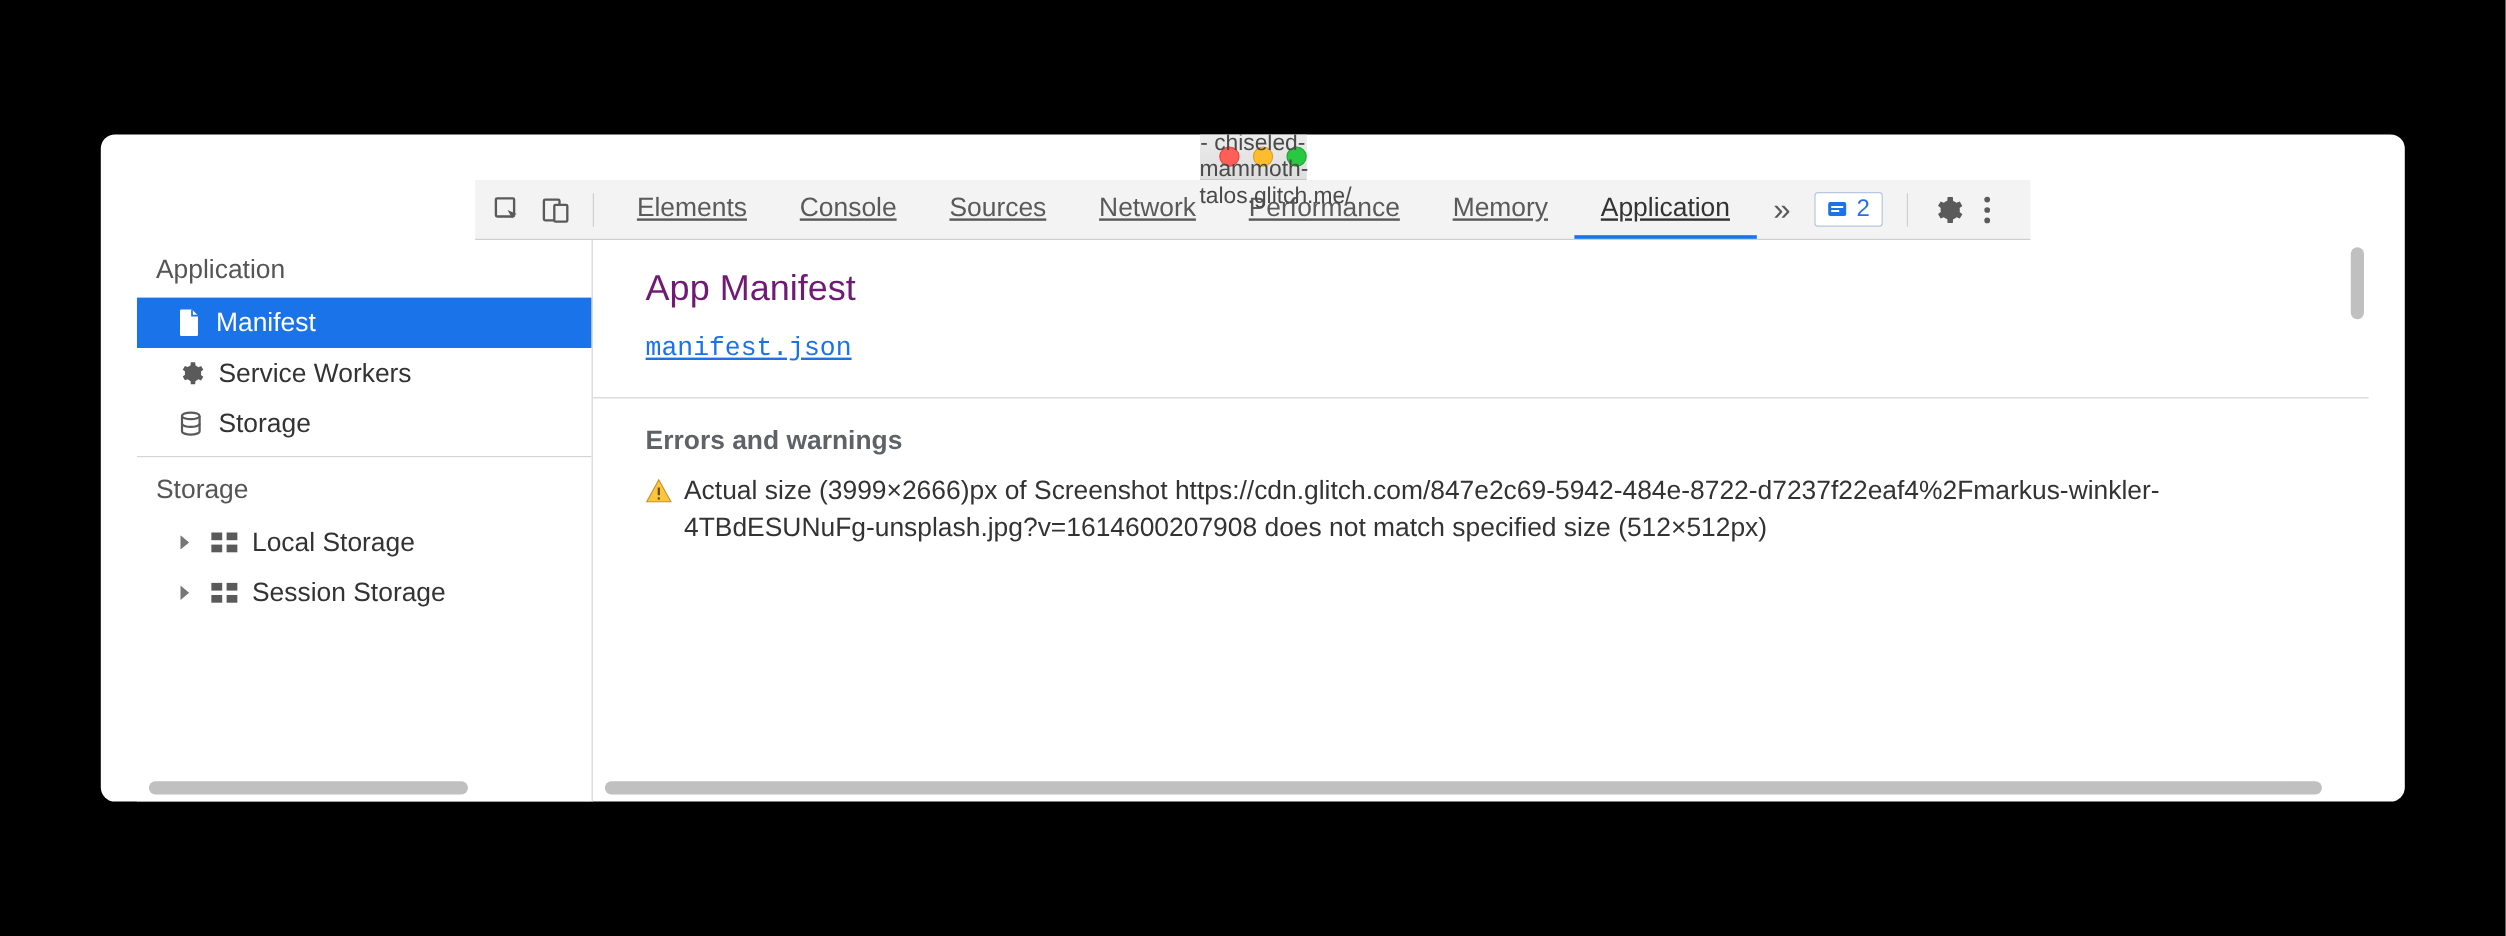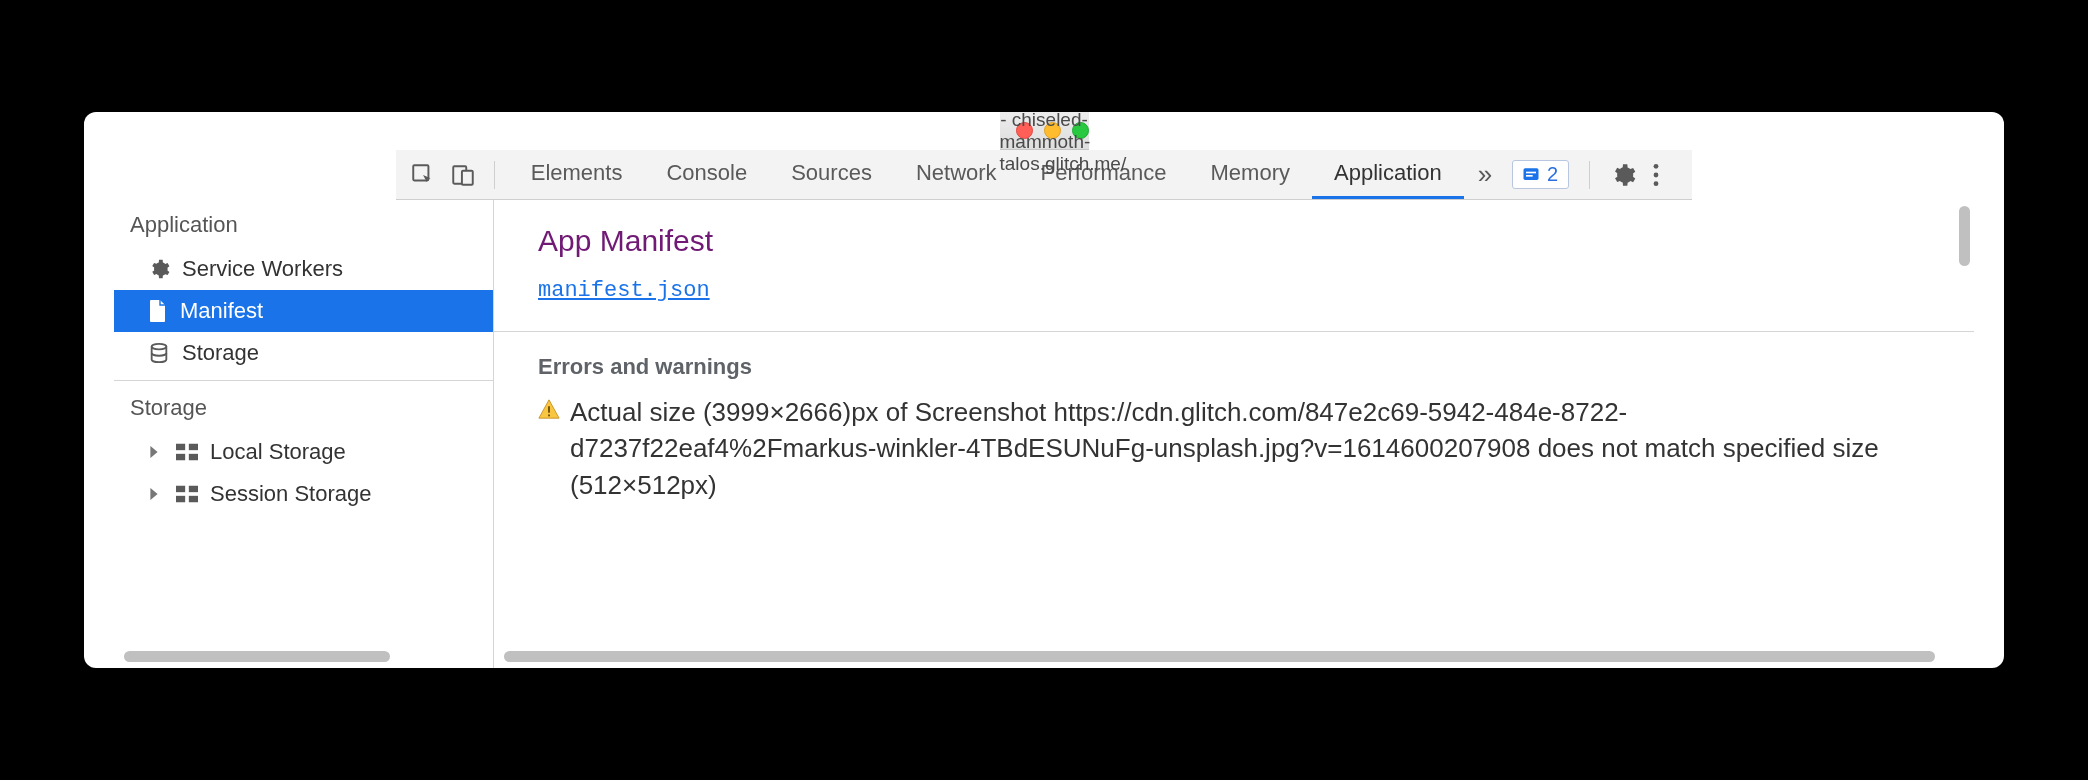--- a/index.html
+++ b/index.html
@@ -66,20 +66,21 @@
 }
 .divider-v { width: 1px; height: 28px; background: #cfcfcf; margin: 0 8px; }
 .tabs-strip { display: flex; align-items: stretch; height: 100%; gap: 0; }
 .tab {
   padding: 12px 22px;
   display: flex; align-items: center;
   font-size: 22px;
   color: #5a5a5a;
   cursor: pointer;
   border-bottom: 3px solid transparent;
+  text-decoration: underline;
 }
 .tab.active { border-bottom-color: #1a73e8; color: #333; }
 .overflow-tab { padding: 0 14px; font-size: 26px; color: #5a5a5a; display:flex; align-items:center; cursor:pointer; }
 .toolbar-right { margin-left: auto; display: flex; align-items: center; gap: 12px; }
 .issues-badge {
   display: flex; align-items: center; gap: 6px;
   border: 1px solid #b8c6e0;
   background: #fff;
   border-radius: 3px;
   padding: 2px 10px 2px 8px;
@@ -134,21 +135,21 @@
 .content-inner { padding: 24px 44px; }
 .h1 { font-size: 30px; color: #701a75; margin-bottom: 20px; font-weight: 400; }
 .link { color: #1a73e8; font-size: 22px; text-decoration: underline; font-family: Liberation Mono, monospace; }
 .hr { height: 1px; background: #d5d5d5; margin: 28px -44px 0; }
 .section-h { font-size: 22px; font-weight: 600; color: #5f6368; padding: 22px 0 14px; }
 .warn-row { display: flex; align-items: flex-start; gap: 10px; }
 .warn-icon {
   width: 22px; height: 22px; flex: 0 0 22px;
   margin-top: 4px;
 }
-.warn-text { font-size: 26px; color: #333; line-height: 1.4; max-width: 1360px; }
+.warn-text { font-size: 22px; color: #333; line-height: 1.4; max-width: 1360px; }
 .hscrollbar {
   position: absolute; left: 10px; right: 10px; bottom: 6px; height: 11px;
   background: transparent;
 }
 .hscrollbar .thumb { height: 100%; background: #c0c0c0; border-radius: 6px; }
 .content .hscrollbar .thumb { width: 98%; }
 .sidebar .hscrollbar { left: 10px; right: 10px; }
 .sidebar .hscrollbar .thumb { width: 74%; }
 .vscrollbar {
   position: absolute; right: 4px; top: 6px; width: 11px; height: 60px;
@@ -217,33 +218,33 @@
         </svg>
       </div>
     </div>
   </div>
 
   <div class="body">
 
     <div class="sidebar">
       <div class="section-title">Application</div>
 
-      <div class="sb-item">
-        <svg width="22" height="22" viewBox="0 0 24 24" fill="#5a5a5a">
-          <path d="M12 8a4 4 0 100 8 4 4 0 000-8zm9.4 4a7.5 7.5 0 00-.15-1.5l2.1-1.6-2-3.4-2.5 1a7.6 7.6 0 00-2.6-1.5L16 2h-4l-.25 2.9a7.6 7.6 0 00-2.6 1.5l-2.5-1-2 3.4 2.1 1.6A7.5 7.5 0 006.6 12c0 .5.05 1 .15 1.5L4.65 15.1l2 3.4 2.5-1a7.6 7.6 0 002.6 1.5L12 22h4l.25-2.9a7.6 7.6 0 002.6-1.5l2.5 1 2-3.4-2.1-1.6c.1-.5.15-1 .15-1.5z"></path>
-        </svg>
-        <span>Service Workers</span>
-      </div>
-
       <div class="sb-item selected">
         <svg width="20" height="24" viewBox="0 0 20 24" fill="#fff">
           <path d="M3 1h9l5 5v16a1 1 0 01-1 1H3a1 1 0 01-1-1V2a1 1 0 011-1z"></path>
           <path d="M12 1v5h5" fill="none" stroke="#1a73e8" stroke-width="1.4"></path>
         </svg>
         <span>Manifest</span>
+      </div>
+
+      <div class="sb-item">
+        <svg width="22" height="22" viewBox="0 0 24 24" fill="#5a5a5a">
+          <path d="M12 8a4 4 0 100 8 4 4 0 000-8zm9.4 4a7.5 7.5 0 00-.15-1.5l2.1-1.6-2-3.4-2.5 1a7.6 7.6 0 00-2.6-1.5L16 2h-4l-.25 2.9a7.6 7.6 0 00-2.6 1.5l-2.5-1-2 3.4 2.1 1.6A7.5 7.5 0 006.6 12c0 .5.05 1 .15 1.5L4.65 15.1l2 3.4 2.5-1a7.6 7.6 0 002.6 1.5L12 22h4l.25-2.9a7.6 7.6 0 002.6-1.5l2.5 1 2-3.4-2.1-1.6c.1-.5.15-1 .15-1.5z"></path>
+        </svg>
+        <span>Service Workers</span>
       </div>
 
       <div class="sb-item">
         <svg width="22" height="22" viewBox="0 0 24 24" fill="none" stroke="#5a5a5a" stroke-width="2">
           <ellipse cx="12" cy="5" rx="8" ry="3"></ellipse>
           <path d="M4 5v7c0 1.7 3.6 3 8 3s8-1.3 8-3V5"></path>
           <path d="M4 12v7c0 1.7 3.6 3 8 3s8-1.3 8-3v-7"></path>
         </svg>
         <span>Storage</span>
       </div>

